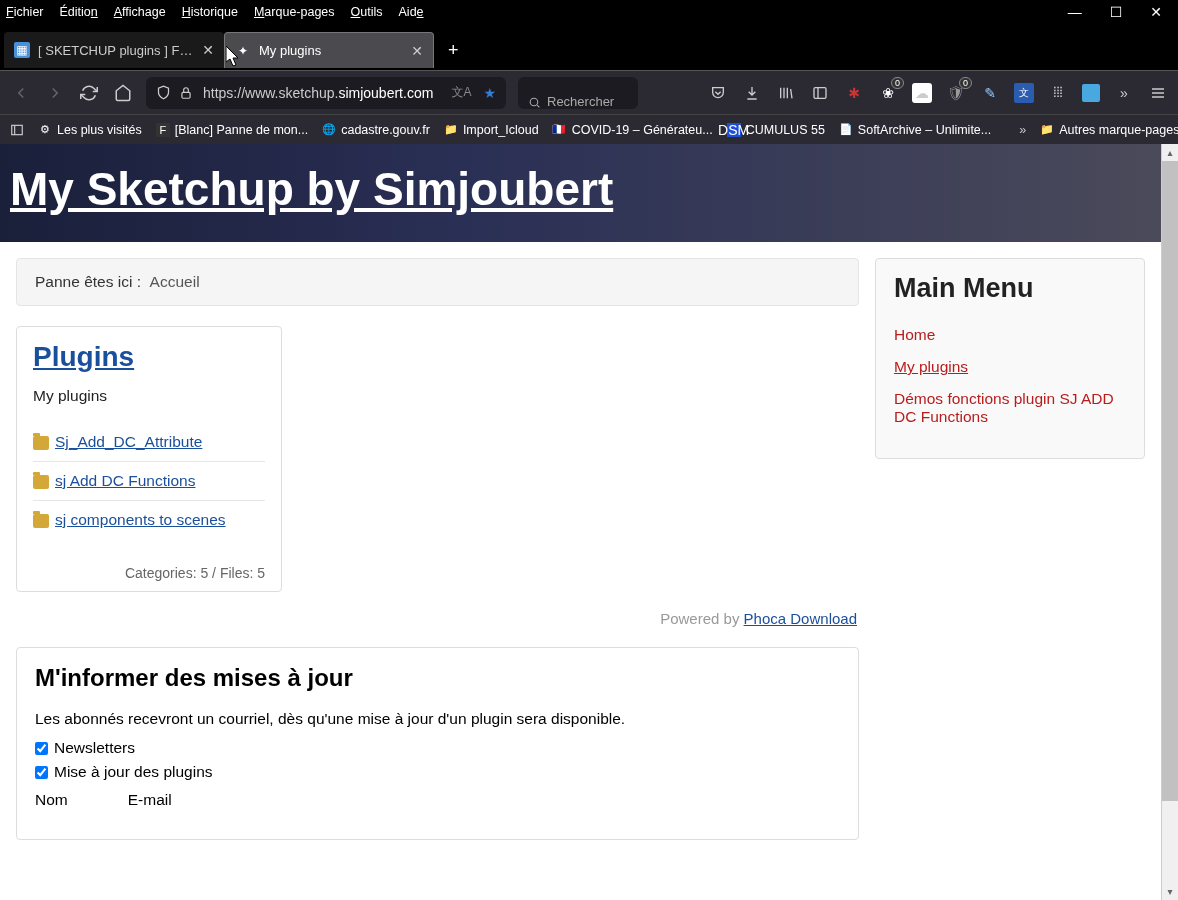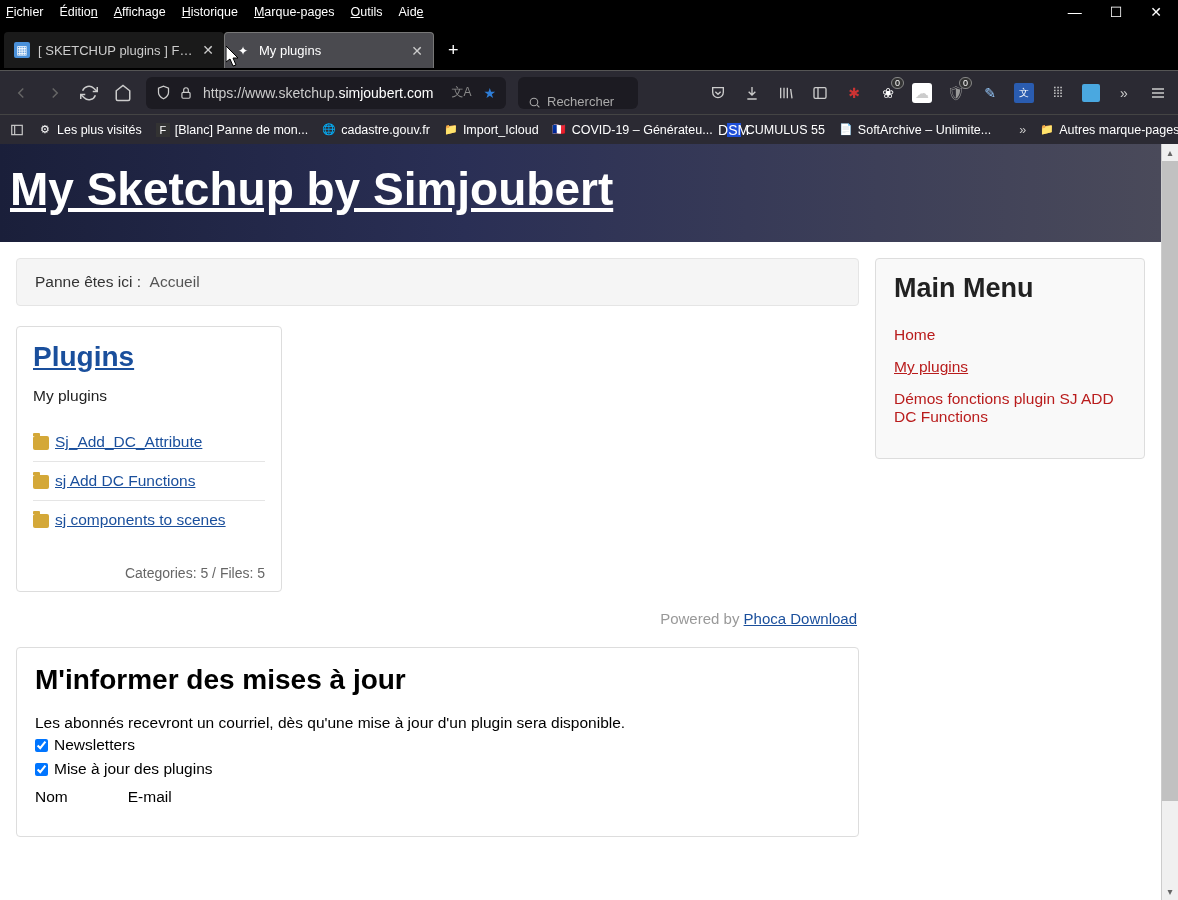--- a/index.html
+++ b/index.html
@@ -74,22 +74,22 @@
 .plugins-card li:last-child { border-bottom:none;}
 .plugins-card li a { color:#1a4f9c; text-decoration:underline; }
 .plugins-card li .folder { width:16px; height:14px; background:#d4a838; border-radius:2px; margin-top:3px; position:relative; flex-shrink:0;}
 .plugins-card li .folder::before{content:'';position:absolute;top:-3px;left:0;width:7px;height:3px;background:#d4a838;border-radius:1px 1px 0 0;}
 .plugins-card .stats { text-align:right; font-size:14px; color:#666; margin-top: 18px; padding-top:8px;}
 
 .powered { text-align:right; color:#999; font-size:15px; margin: 18px 2px 20px 0;}
 .powered a { color:#1a4f9c; text-decoration:underline;}
 
 .subscribe-card { border:1px solid #ddd; border-radius:4px; padding: 16px 18px; }
-.subscribe-card h2 { font-size: 28px; font-weight:700; margin-bottom: 18px;}
-.subscribe-card p { font-size:15.5px; margin-bottom: 4px;}
+.subscribe-card h2 { font-size: 24px; font-weight:700; margin-bottom: 18px;}
+.subscribe-card p { font-size:15.5px; margin-bottom: 11px;}
 .subscribe-card label { display:flex; align-items:center; gap:6px; font-size:15.5px; margin-bottom:6px;}
 .subscribe-card .form-row { display:flex; gap:60px; margin-top:10px; font-size:15.5px;}
 .subscribe-card .btn { background:#1a2650; color:#fff; padding:8px 18px; border-radius:4px; font-size:14px; border:none;}
 
 .menu-card { border:1px solid #ddd; border-radius:4px; padding: 14px 18px 18px; background:#f9f9f9;}
 .menu-card h2 { font-size: 27px; font-weight:700; margin-bottom: 22px; color:#222;}
 .menu-card ul { list-style:none;}
 .menu-card li { margin-bottom: 14px; font-size:15.5px;}
 .menu-card li a { color:#b91c1c; text-decoration:none;}
 .menu-card li a.active { text-decoration:underline;}

